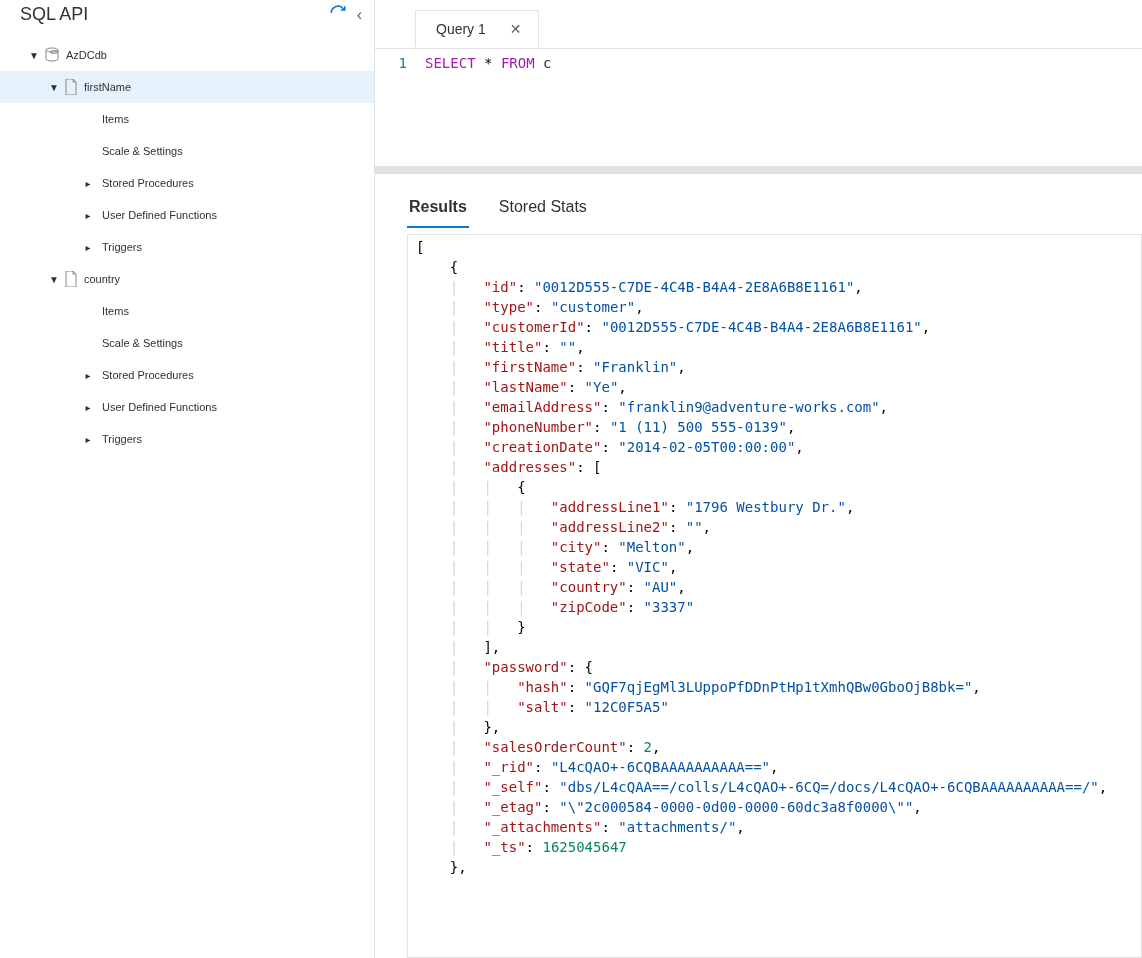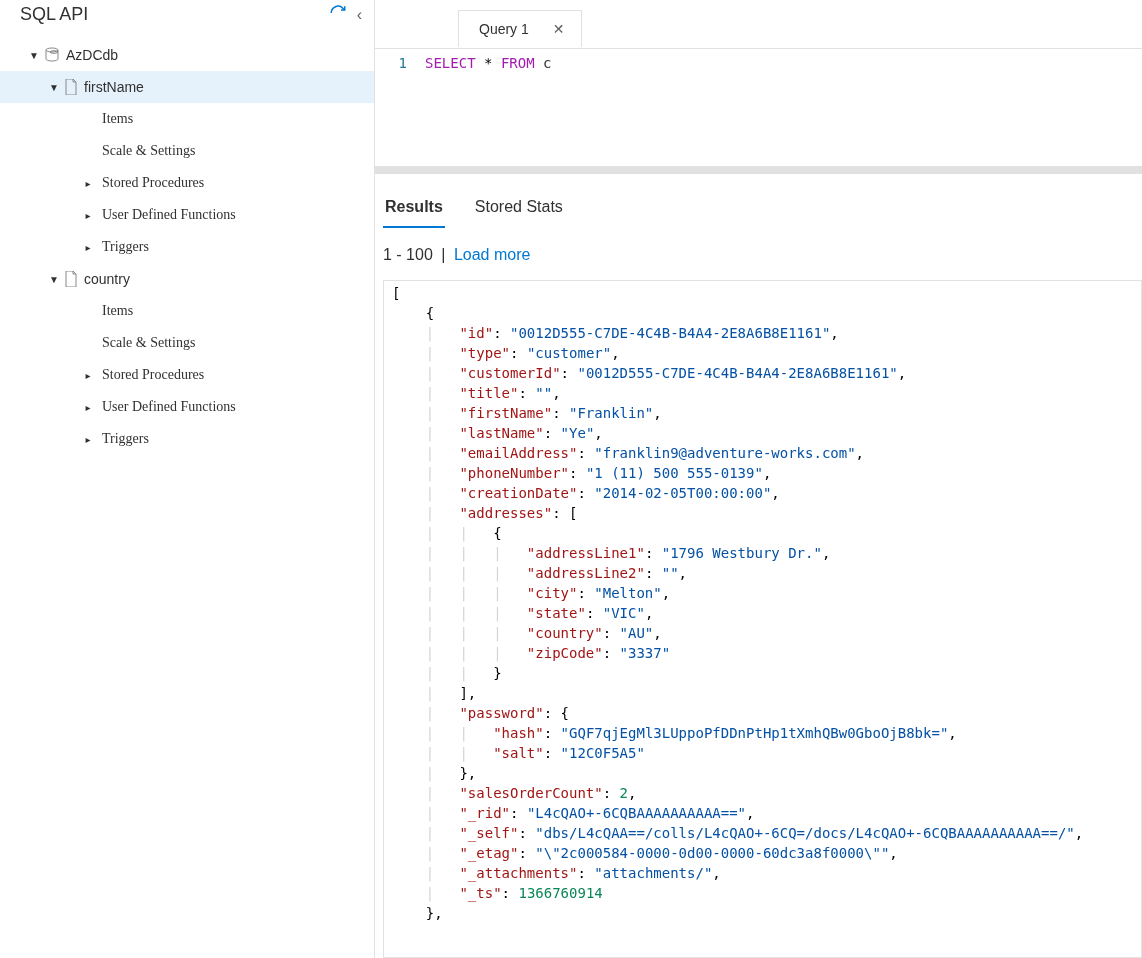--- a/index.html
+++ b/index.html
@@ -11,37 +11,37 @@
   .sidebar-title { font-size: 18px; font-weight: 400; }
   .sidebar-actions { display: flex; gap: 10px; align-items: center; }
   .refresh-icon svg { stroke: #0078d4; }
   .collapse-icon { color: #605e5c; font-size: 16px; }
   .tree { padding-top: 6px; }
   .tree-row { display: flex; align-items: center; height: 32px; cursor: pointer; }
   .tree-row.selected { background: #e6f2fb; }
   .caret { width: 12px; display: inline-flex; justify-content: center; font-size: 10px; color: #323130; }
   .caret.empty { visibility: hidden; }
   .db-icon, .col-icon { display: inline-flex; margin: 0 6px 0 4px; }
-  .tree-label { font-size: 14px; }
+  .tree-label { font-size: 11px; }
   .lvl0 { padding-left: 28px; }
   .lvl1 { padding-left: 48px; }
-  .lvl2 { padding-left: 82px; font-family: Liberation Serif, serif; }
+  .lvl2 { padding-left: 82px; }
   .lvl2 .caret { margin-right: 8px; }
   
   .main { flex: 1; display: flex; flex-direction: column; background: #fff; }
   .tabbar { height: 48px; display: flex; align-items: flex-end; padding-left: 40px; border-bottom: 1px solid #fff; }
-  .tab { display: flex; align-items: center; gap: 24px; padding: 10px 16px 10px 20px; border: 1px solid #e1e1e1; border-bottom: none; background: #fff; font-size: 14px; margin-left: 43px; }
+  .tab { display: flex; align-items: center; gap: 24px; padding: 10px 16px 10px 20px; border: 1px solid #e1e1e1; border-bottom: none; background: #fff; font-size: 14px; }
   .tab-close { color: #605e5c; font-size: 14px; cursor: pointer; }
   .editor { border-top: 1px solid #e1e1e1; padding: 4px 0 0 0; height: 118px; }
   .ed-line { display: flex; font-family: Consolas, monospace; font-size: 14px; line-height: 20px; }
   .ed-gutter { width: 50px; text-align: right; color: #237893; padding-right: 18px; }
   .kw { color: #a21caf; }
   .star { color: #000; }
   .divider { height: 8px; background: #e1e1e1; }
-  .results-area { padding: 18px 0 0 0; flex: 1; overflow: hidden; display: flex; flex-direction: column; }
+  .results-area { padding: 18px 0 0 0; flex: 1; overflow: hidden; display: flex; flex-direction: column; margin-left: 24px; }
   .result-tabs { display: flex; gap: 28px; padding-left: 8px; }
   .rtab { font-size: 16px; padding: 6px 2px 10px 2px; cursor: pointer; color: #323130; }
   .rtab.active { border-bottom: 2px solid #0078d4; font-weight: 600; }
   .pager { padding: 18px 0 10px 8px; font-size: 16px; }
   .pager .sep { color: #323130; margin: 0 4px; }
   .loadmore { color: #0078d4; cursor: pointer; }
   .json-view { margin: 6px 0 0 8px; border: 1px solid #e1e1e1; font-family: Consolas, monospace; font-size: 14px; line-height: 20px; padding: 2px 0 8px 8px; overflow: auto; flex: 1; white-space: pre; }
   .jk { color: #a31515; }
   .js { color: #0451a5; }
   .jn { color: #098658; }
@@ -157,25 +157,20 @@
       <div class="ed-line">
         <span class="ed-gutter">1</span>
         <span><span class="kw">SELECT</span> <span class="star">*</span> <span class="kw">FROM</span> <span>c</span></span>
       </div>
     </div>
     <div class="divider"></div>
     <div class="results-area">
       <div class="result-tabs">
         <div class="rtab active">Results</div>
         <div class="rtab">Stored Stats</div>
-      </div>
-      <div class="pager">
-        <span>1 - 100</span>
-        <span class="sep">|</span>
-        <span class="loadmore">Load more</span>
       </div>
       <div class="json-view"><span class="jp">[</span>
 <span class="guide">    </span><span class="jp">{</span>
 <span class="guide">    |   </span><span class="jk">"id"</span><span class="jp">: </span><span class="js">"0012D555-C7DE-4C4B-B4A4-2E8A6B8E1161"</span><span class="jp">,</span>
 <span class="guide">    |   </span><span class="jk">"type"</span><span class="jp">: </span><span class="js">"customer"</span><span class="jp">,</span>
 <span class="guide">    |   </span><span class="jk">"customerId"</span><span class="jp">: </span><span class="js">"0012D555-C7DE-4C4B-B4A4-2E8A6B8E1161"</span><span class="jp">,</span>
 <span class="guide">    |   </span><span class="jk">"title"</span><span class="jp">: </span><span class="js">""</span><span class="jp">,</span>
 <span class="guide">    |   </span><span class="jk">"firstName"</span><span class="jp">: </span><span class="js">"Franklin"</span><span class="jp">,</span>
 <span class="guide">    |   </span><span class="jk">"lastName"</span><span class="jp">: </span><span class="js">"Ye"</span><span class="jp">,</span>
 <span class="guide">    |   </span><span class="jk">"emailAddress"</span><span class="jp">: </span><span class="js">"franklin9@adventure-works.com"</span><span class="jp">,</span>
@@ -193,17 +188,17 @@
 <span class="guide">    |   </span><span class="jp">],</span>
 <span class="guide">    |   </span><span class="jk">"password"</span><span class="jp">: {</span>
 <span class="guide">    |   |   </span><span class="jk">"hash"</span><span class="jp">: </span><span class="js">"GQF7qjEgMl3LUppoPfDDnPtHp1tXmhQBw0GboOjB8bk="</span><span class="jp">,</span>
 <span class="guide">    |   |   </span><span class="jk">"salt"</span><span class="jp">: </span><span class="js">"12C0F5A5"</span>
 <span class="guide">    |   </span><span class="jp">},</span>
 <span class="guide">    |   </span><span class="jk">"salesOrderCount"</span><span class="jp">: </span><span class="jn">2</span><span class="jp">,</span>
 <span class="guide">    |   </span><span class="jk">"_rid"</span><span class="jp">: </span><span class="js">"L4cQAO+-6CQBAAAAAAAAAA=="</span><span class="jp">,</span>
 <span class="guide">    |   </span><span class="jk">"_self"</span><span class="jp">: </span><span class="js">"dbs/L4cQAA==/colls/L4cQAO+-6CQ=/docs/L4cQAO+-6CQBAAAAAAAAAA==/"</span><span class="jp">,</span>
 <span class="guide">    |   </span><span class="jk">"_etag"</span><span class="jp">: </span><span class="js">"\"2c000584-0000-0d00-0000-60dc3a8f0000\""</span><span class="jp">,</span>
 <span class="guide">    |   </span><span class="jk">"_attachments"</span><span class="jp">: </span><span class="js">"attachments/"</span><span class="jp">,</span>
-<span class="guide">    |   </span><span class="jk">"_ts"</span><span class="jp">: </span><span class="jn">1366760914</span>
+<span class="guide">    |   </span><span class="jk">"_ts"</span><span class="jp">: </span><span class="jn">1625045647</span>
 <span class="guide">    </span><span class="jp">},</span></div>
     </div>
   </div>
 </div>
 
 </body></html>

